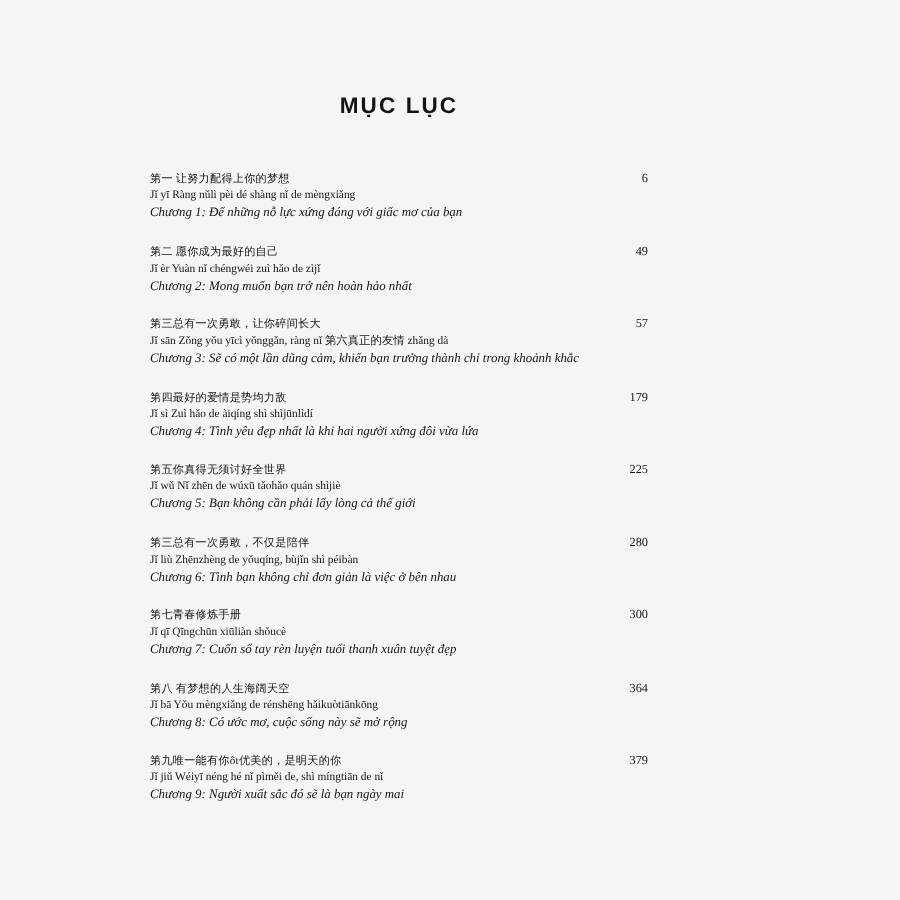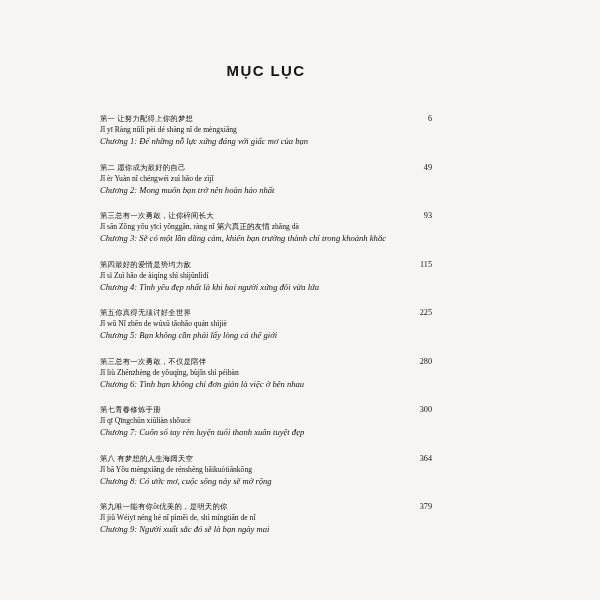--- a/index.html
+++ b/index.html
@@ -100,30 +100,30 @@
       </div>
       <div class="page-num">49</div>
     </div>
 
     <div class="entry">
       <div class="entry-text">
         <div class="line-cn">第三总有一次勇敢，让你碎间长大</div>
         <div class="line-py">Jǐ sān Zǒng yǒu yīcì yǒnggǎn, ràng nǐ 第六真正的友情 zhǎng dà</div>
         <div class="line-vn">Chương 3: Sẽ có một lần dũng cảm, khiến bạn trưởng thành chỉ trong khoảnh khắc</div>
       </div>
-      <div class="page-num">93</div>
+      <div class="page-num">57</div>
     </div>
 
     <div class="entry">
       <div class="entry-text">
         <div class="line-cn">第四最好的爱情是势均力敌</div>
         <div class="line-py">Jǐ sì Zuì hǎo de àiqíng shì shìjūnlìdí</div>
         <div class="line-vn">Chương 4: Tình yêu đẹp nhất là khi hai người xứng đôi vừa lứa</div>
       </div>
-      <div class="page-num">115</div>
+      <div class="page-num">179</div>
     </div>
 
     <div class="entry">
       <div class="entry-text">
         <div class="line-cn">第五你真得无须讨好全世界</div>
         <div class="line-py">Jǐ wǔ Nǐ zhēn de wúxū tǎohǎo quán shìjiè</div>
         <div class="line-vn">Chương 5: Bạn không cần phải lấy lòng cả thế giới</div>
       </div>
       <div class="page-num">225</div>
     </div>

